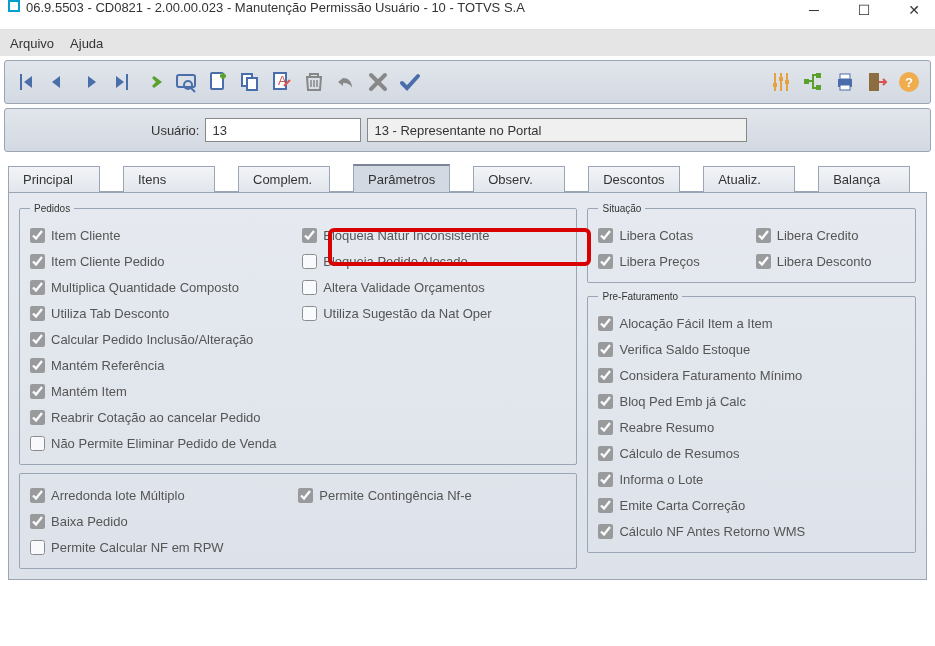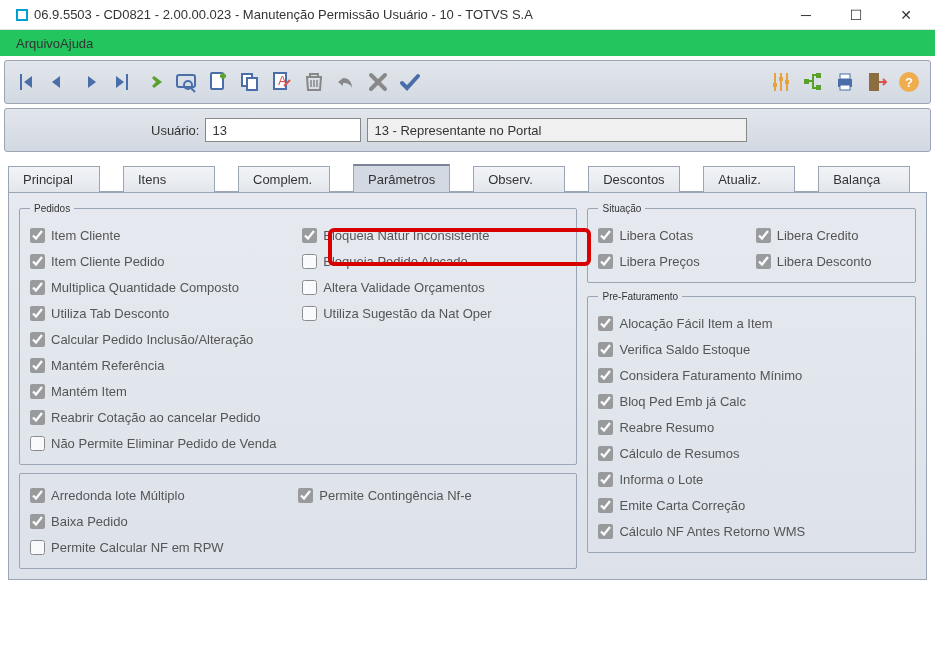--- a/index.html
+++ b/index.html
@@ -1,26 +1,26 @@
 <!DOCTYPE html>
 <html><head>
   <meta charset="utf-8">
   <style>
     * { box-sizing: border-box; margin: 0; padding: 0; font-family: "Segoe UI", Tahoma, sans-serif; font-size: 13px; }
     body { background: #fff; width: 935px; height: 646px; overflow: hidden; }
 
     
-    .titlebar { height: 30px; background: #fff; display: flex; align-items: center; padding: 0 16px; border-bottom: 1px solid #e0e0e0; }
+    .titlebar { height: 30px; background: #fff; display: flex; padding: 0 8px; border-bottom: 1px solid #e0e0e0; }
     .titlebar-icon { width: 12px; height: 12px; border: 2px solid #00a0d0; margin-right: 6px; }
     .titlebar-text { flex: 1; color: #333; font-size: 13px; }
     .titlebar-controls { display: flex; gap: 24px; }
     .titlebar-btn { width: 26px; height: 20px; display: flex; align-items: center; justify-content: center; cursor: pointer; color: #333; font-size: 14px; }
 
     
-    .menubar { height: 26px; background: #22c55e; display: flex; align-items: center; padding: 0 16px; }
+    .menubar { height: 26px; background: #e5e5e5; display: flex; align-items: center; padding: 0 10px; gap: 16px; }
     .menuitem { color: #333; cursor: pointer; }
 
     
     .toolbar { height: 44px; background: linear-gradient(#e2e6ec, #d3d9e2); border: 1px solid #9aa5b5; margin: 4px; border-radius: 3px; display: flex; align-items: center; padding: 0 6px; gap: 2px; }
     .toolbar-spacer { flex: 1; }
     .toolbtn { width: 30px; height: 30px; display: flex; align-items: center; justify-content: center; cursor: pointer; border-radius: 2px; }
     .toolbtn svg { width: 24px; height: 24px; }
 
     
     .header-fields { height: 44px; background: linear-gradient(#e2e6ec, #d3d9e2); border: 1px solid #9aa5b5; margin: 4px; border-radius: 3px; display: flex; align-items: center; padding: 0 10px; gap: 6px; }

